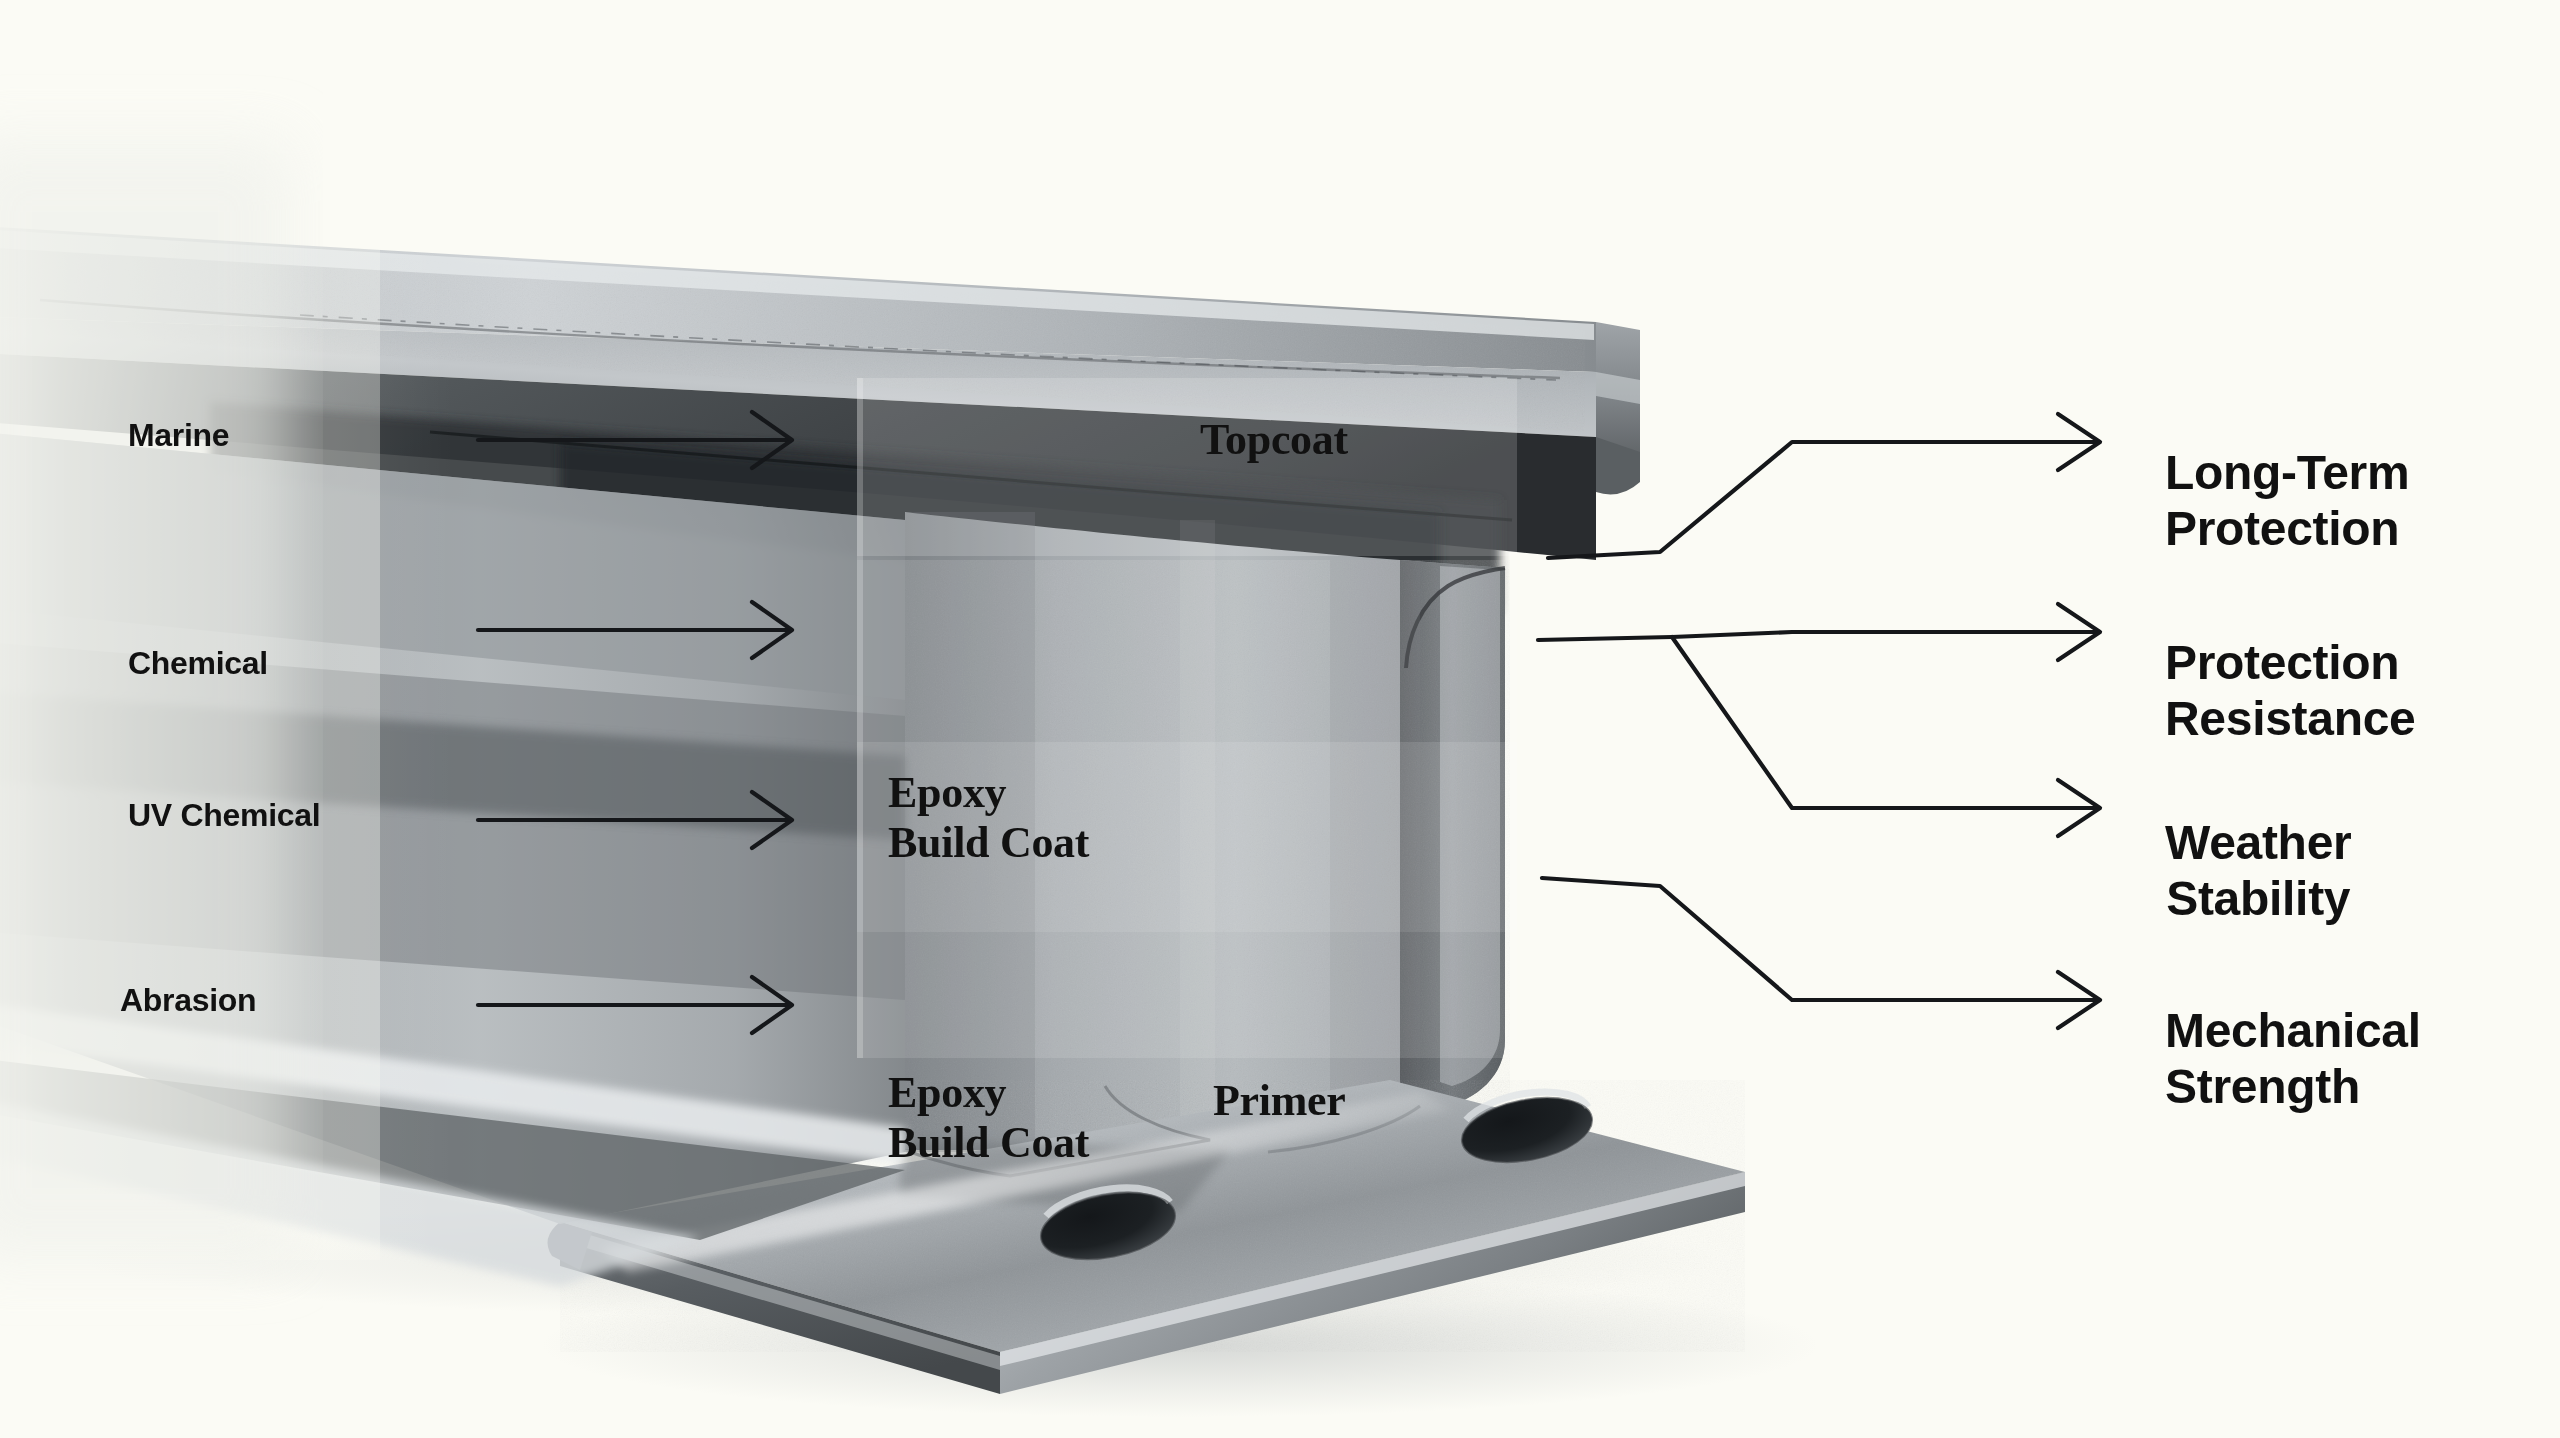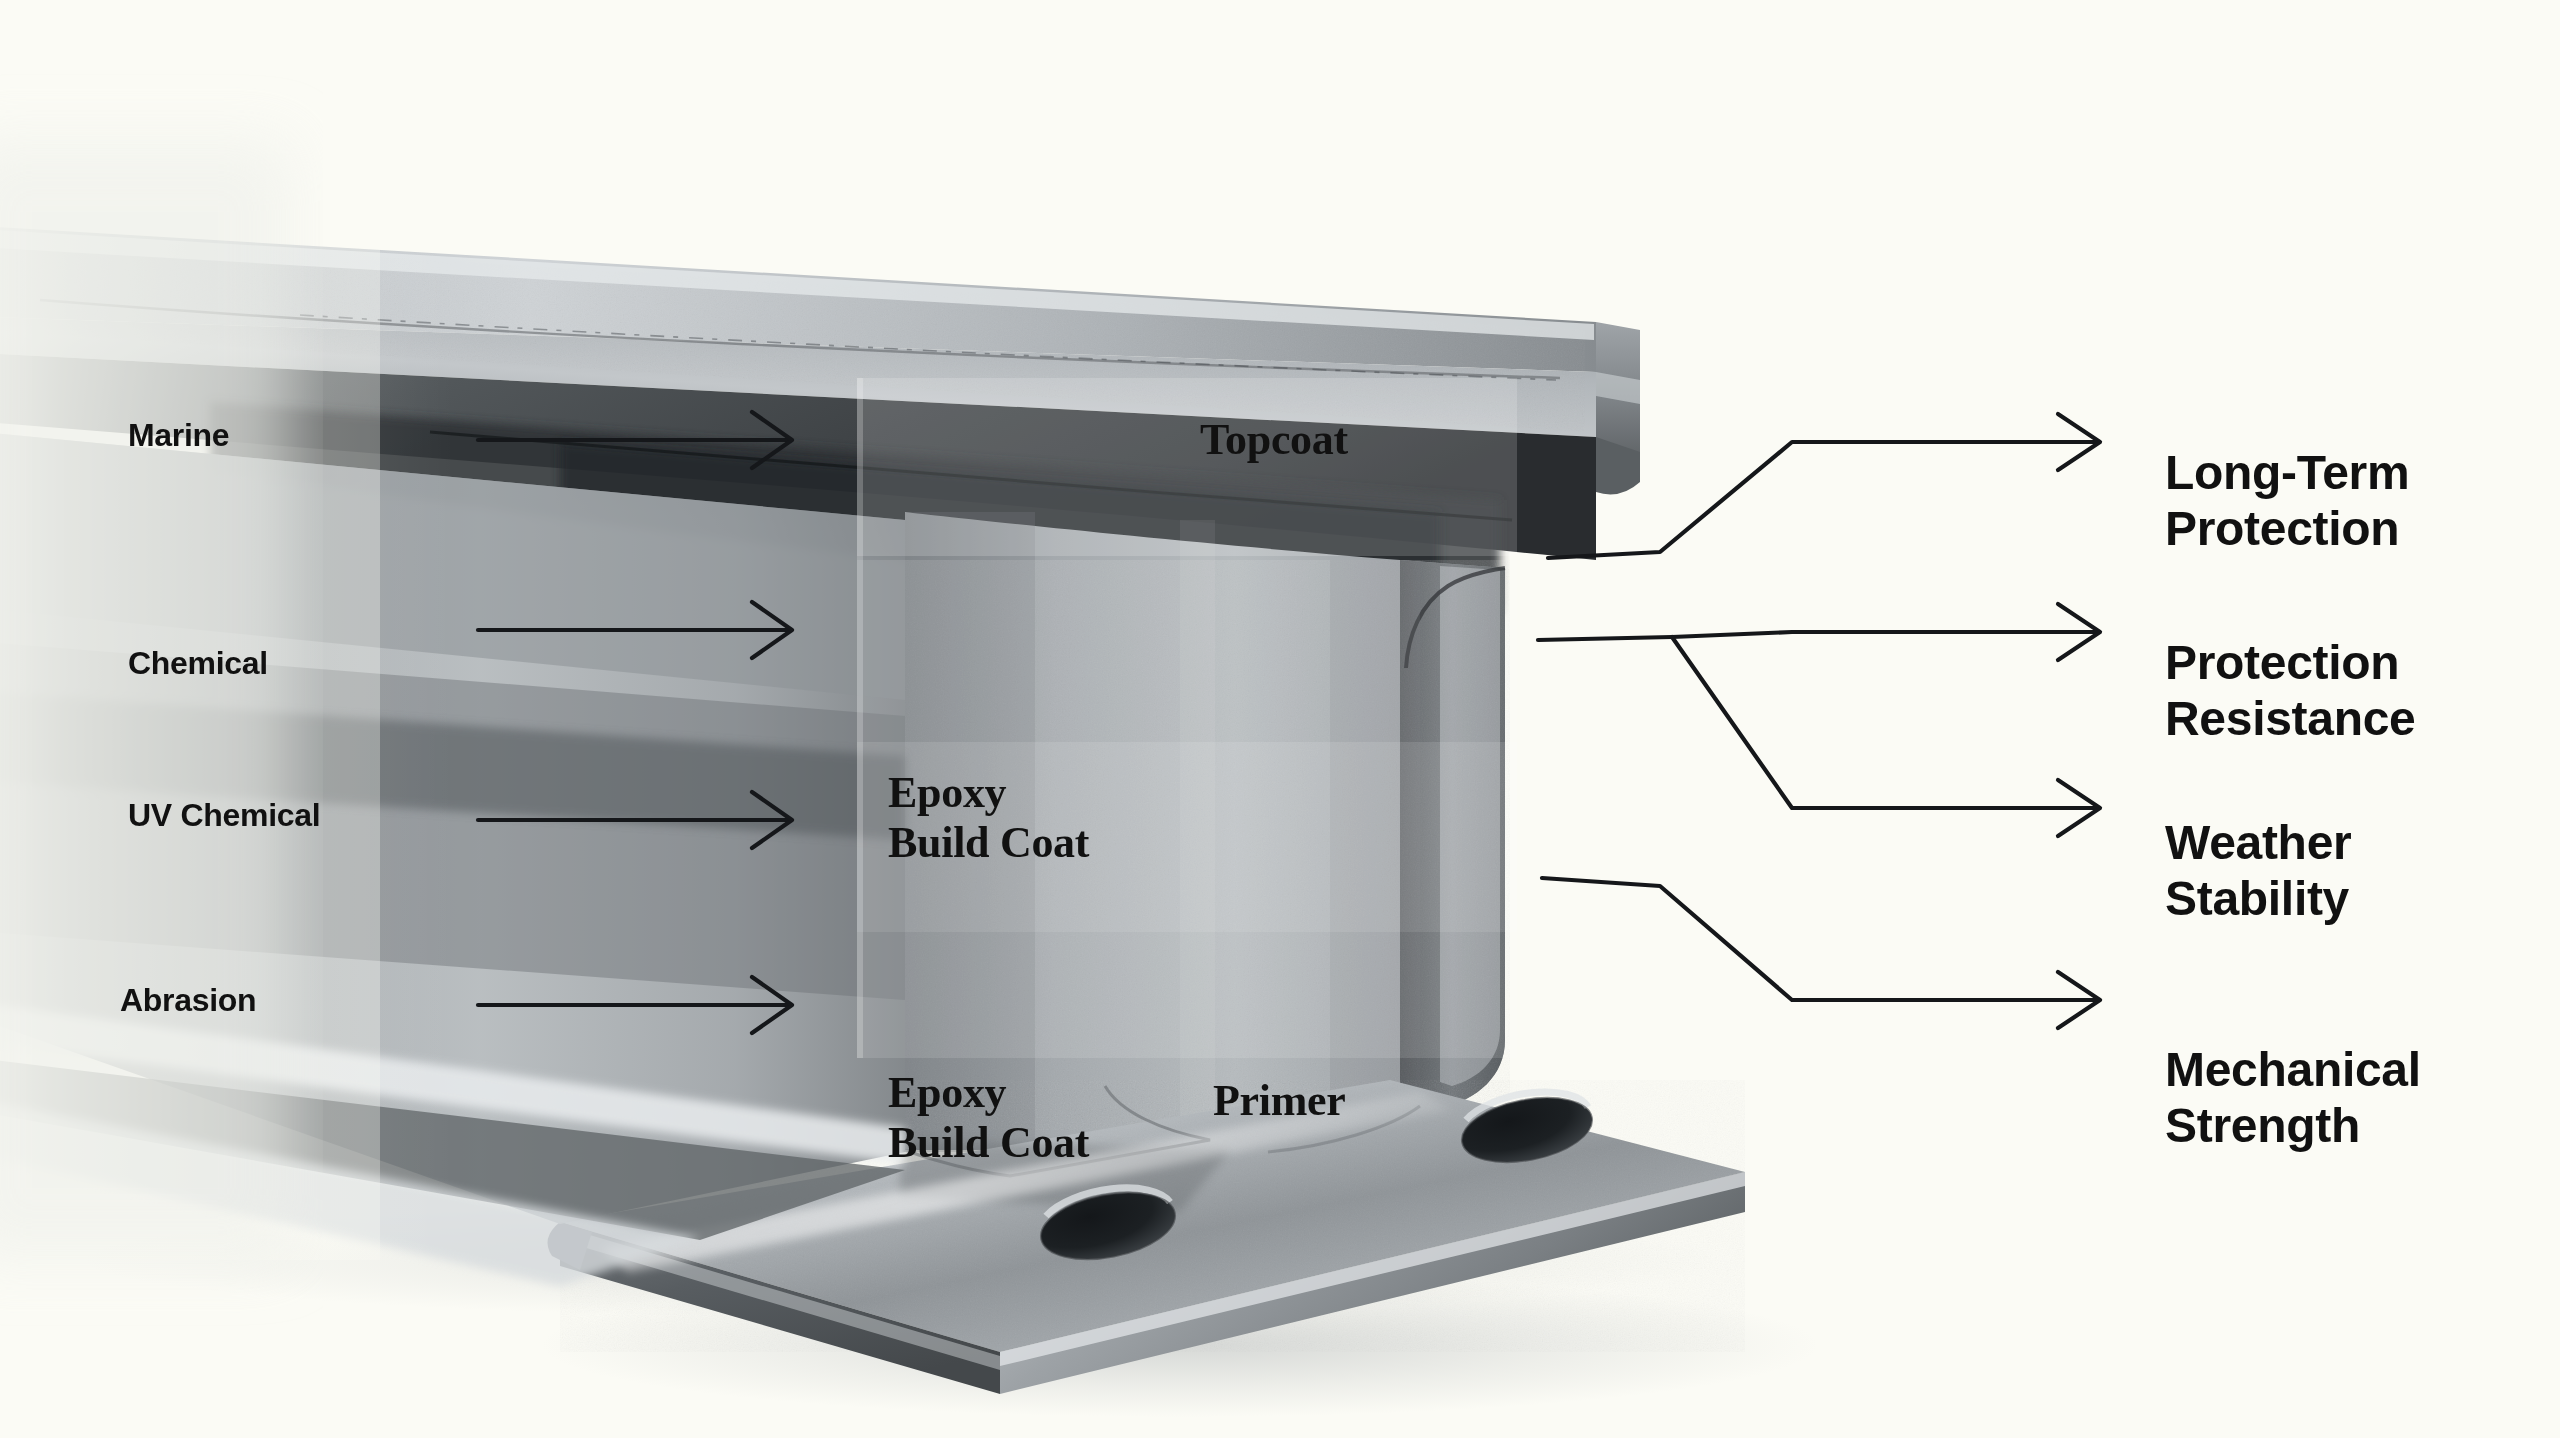--- a/index.html
+++ b/index.html
@@ -308,18 +308,18 @@
   <div class="lbl lbl-coat" style="left:888px;top:768px;">Epoxy
 Build Coat</div>
   <div class="lbl lbl-coat" style="left:888px;top:1068px;">Epoxy
 Build Coat</div>
   <div class="lbl lbl-coat" style="left:1213px;top:1076px;">Primer</div>
 
   <div class="lbl lbl-right" style="left:2165px;top:405px;">Long-Term
 Protection</div>
   <div class="lbl lbl-right" style="left:2165px;top:595px;">Protection
 Resistance</div>
-  <div class="lbl lbl-right" style="left:2165px;top:775px;">Weather
+  <div class="lbl lbl-right" style="left:2165px;top:775px;text-align:center;">Weather
 Stability</div>
-  <div class="lbl lbl-right" style="left:2165px;top:1002px;">Mechanical
+  <div class="lbl lbl-right" style="left:2165px;top:963px;">Mechanical
 Strength</div>
 
 </div>
 
 </body></html>

